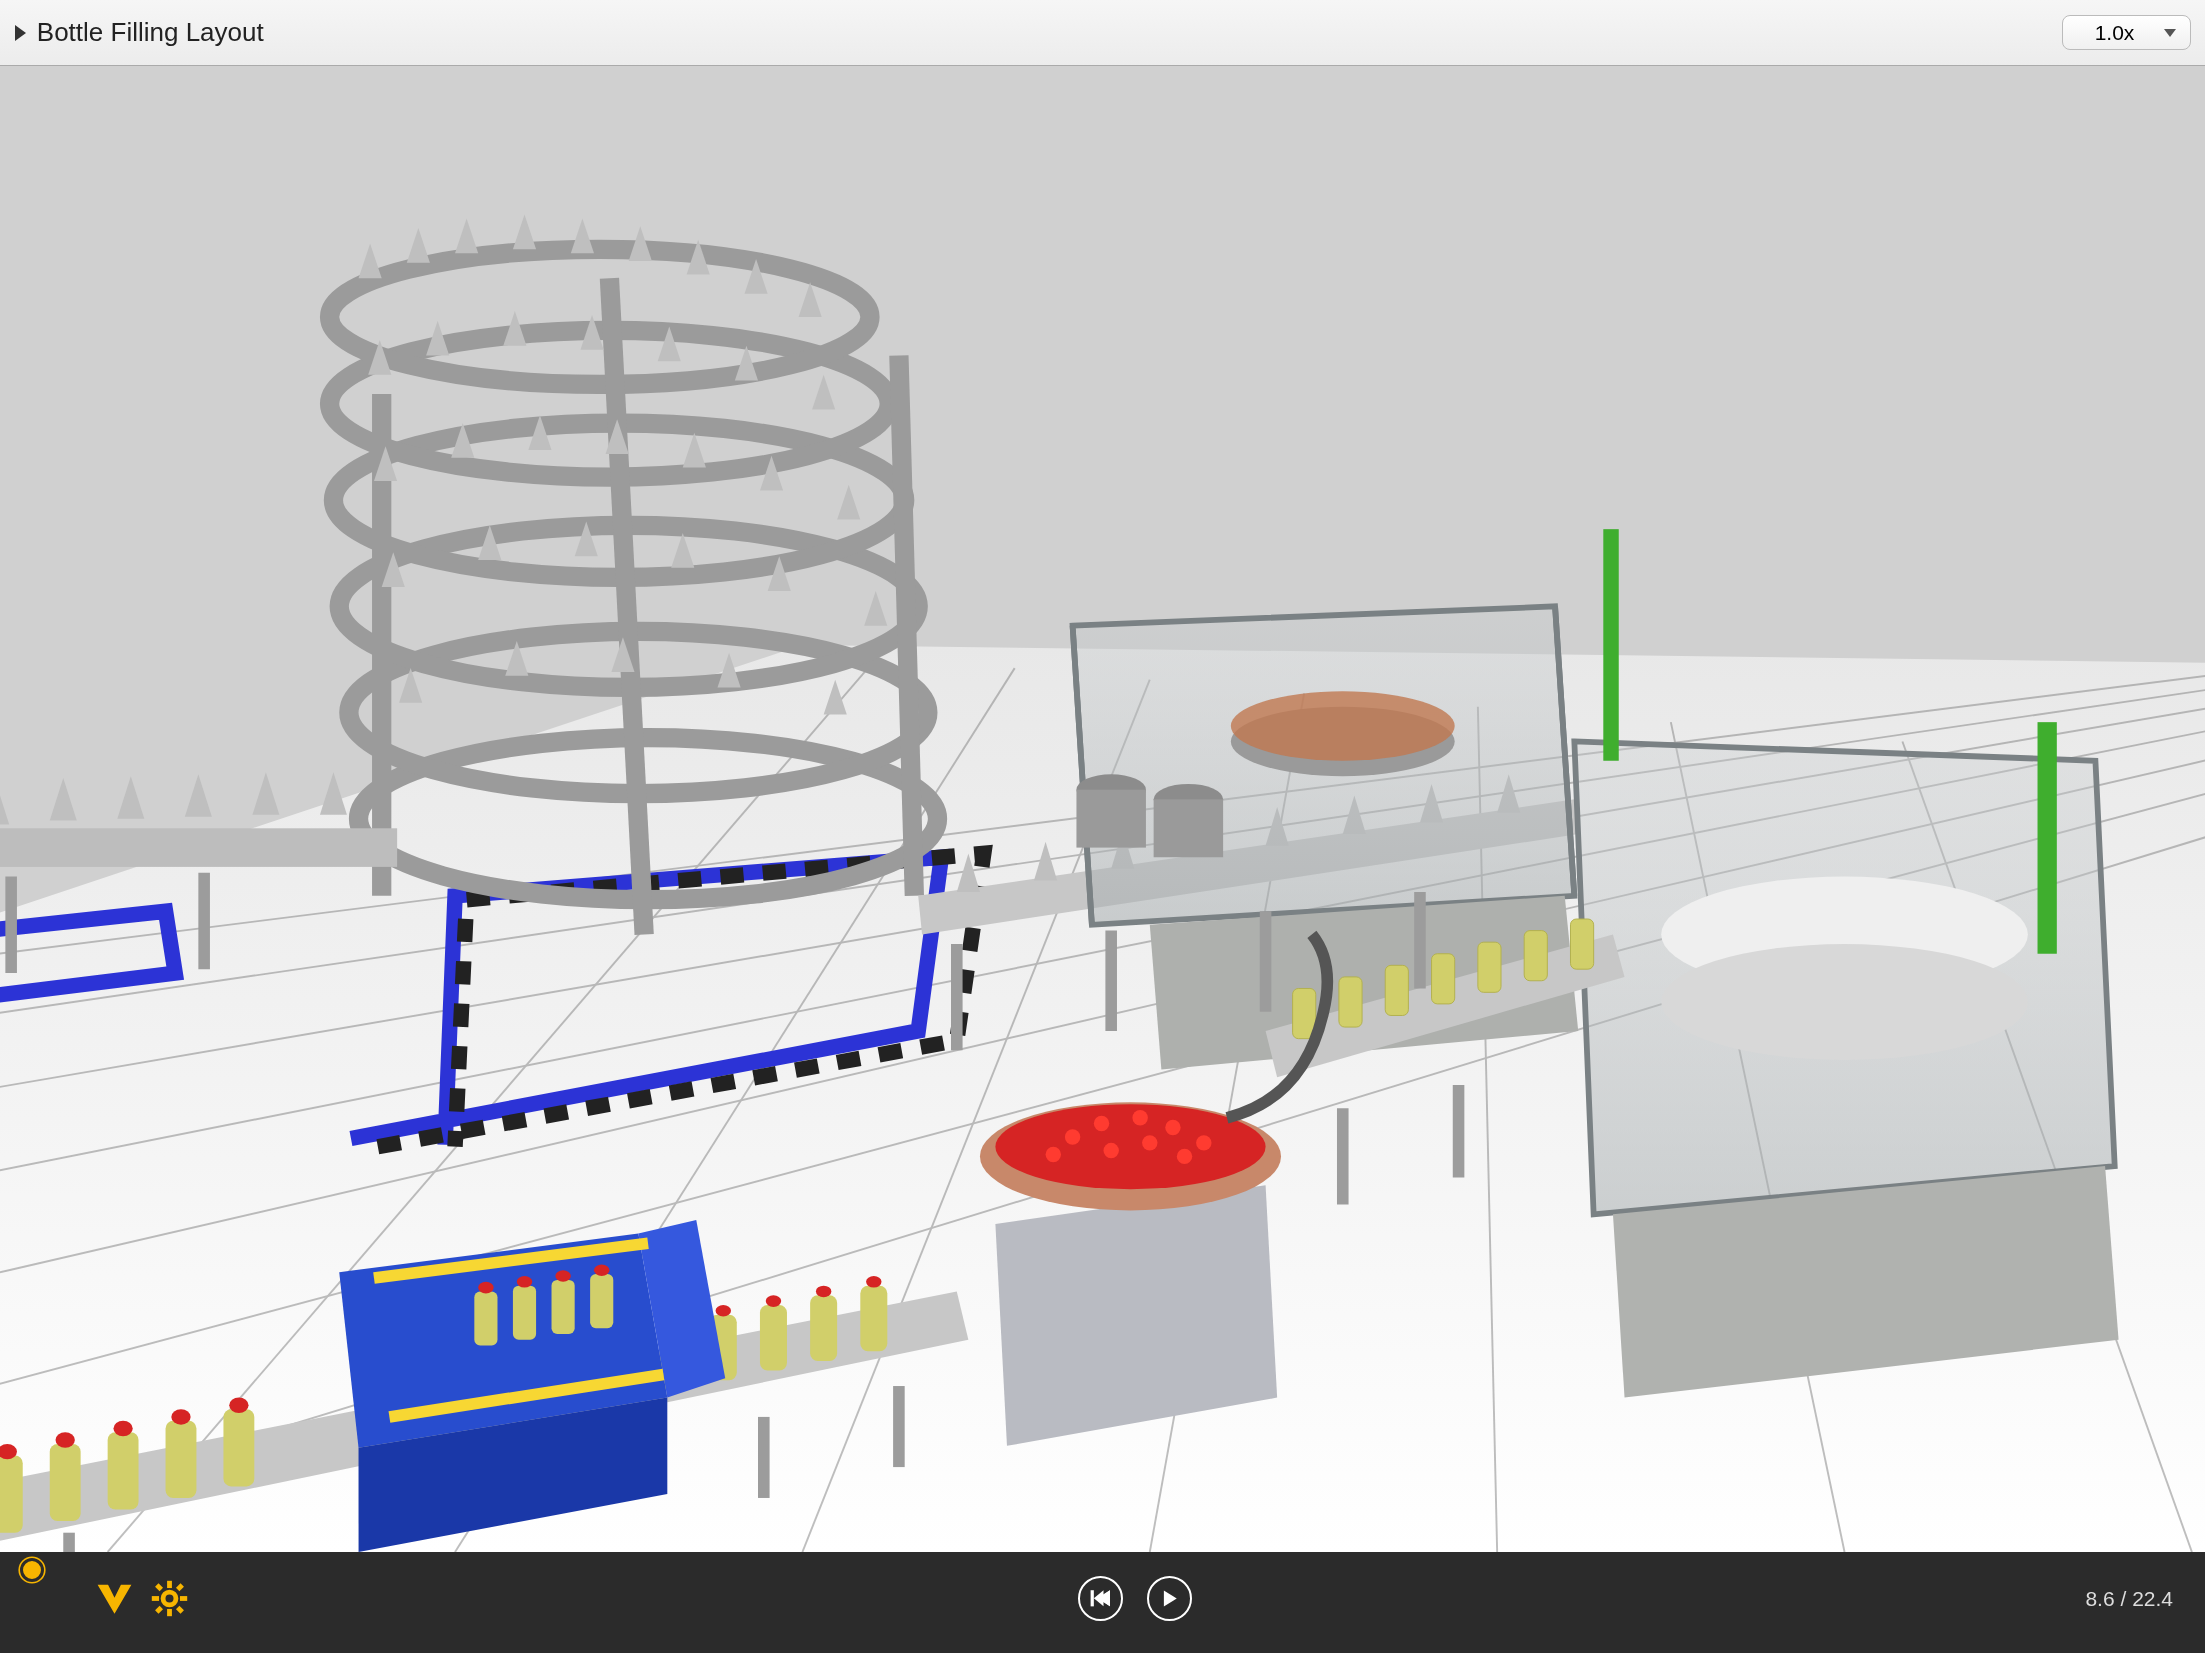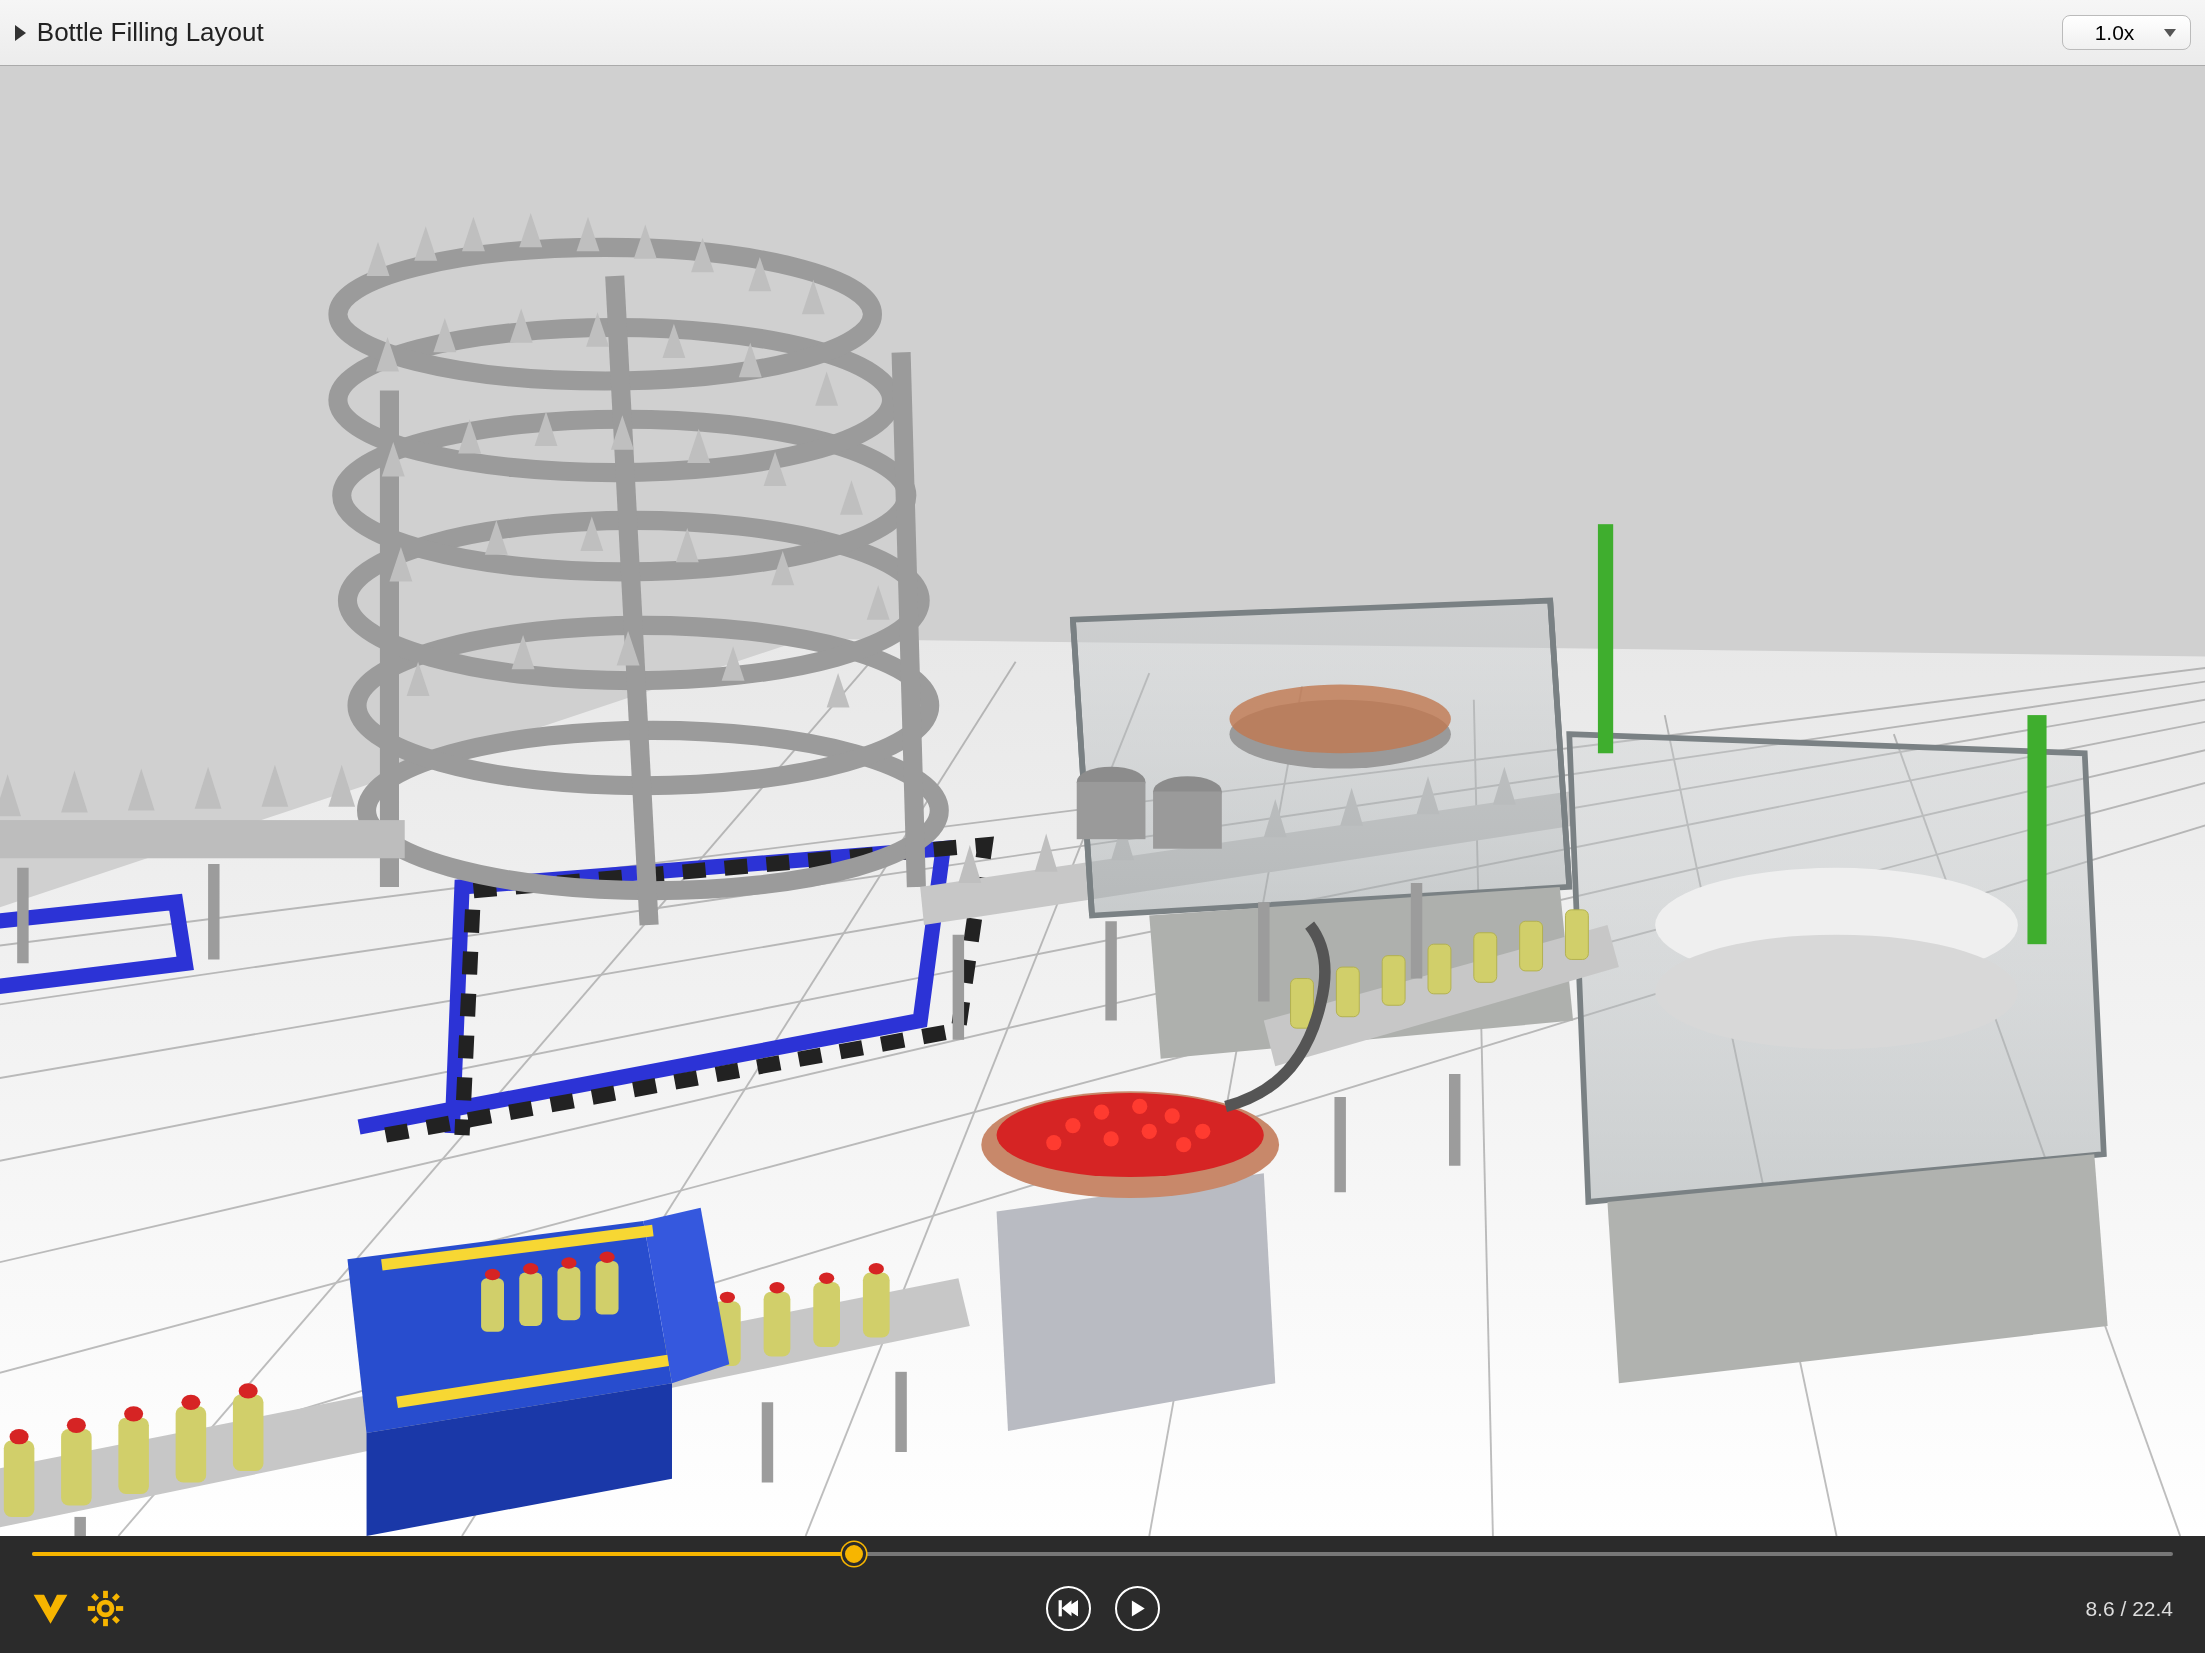--- a/index.html
+++ b/index.html
@@ -56,24 +56,24 @@
     background: #d0d0d0;
     overflow: hidden;
   }
   .scene {
     position: absolute;
     inset: 0;
   }
 
   
   .toolbar {
-    height: 117px;
+    height: 101px;
     background: #2b2b2b;
     display: flex;
-    flex-direction: column;
+    flex-direction: row;
   }
   .scrubber-row {
     position: relative;
     height: 36px;
     padding: 0 32px;
     display: flex;
     align-items: center;
   }
   .track {
     position: relative;

